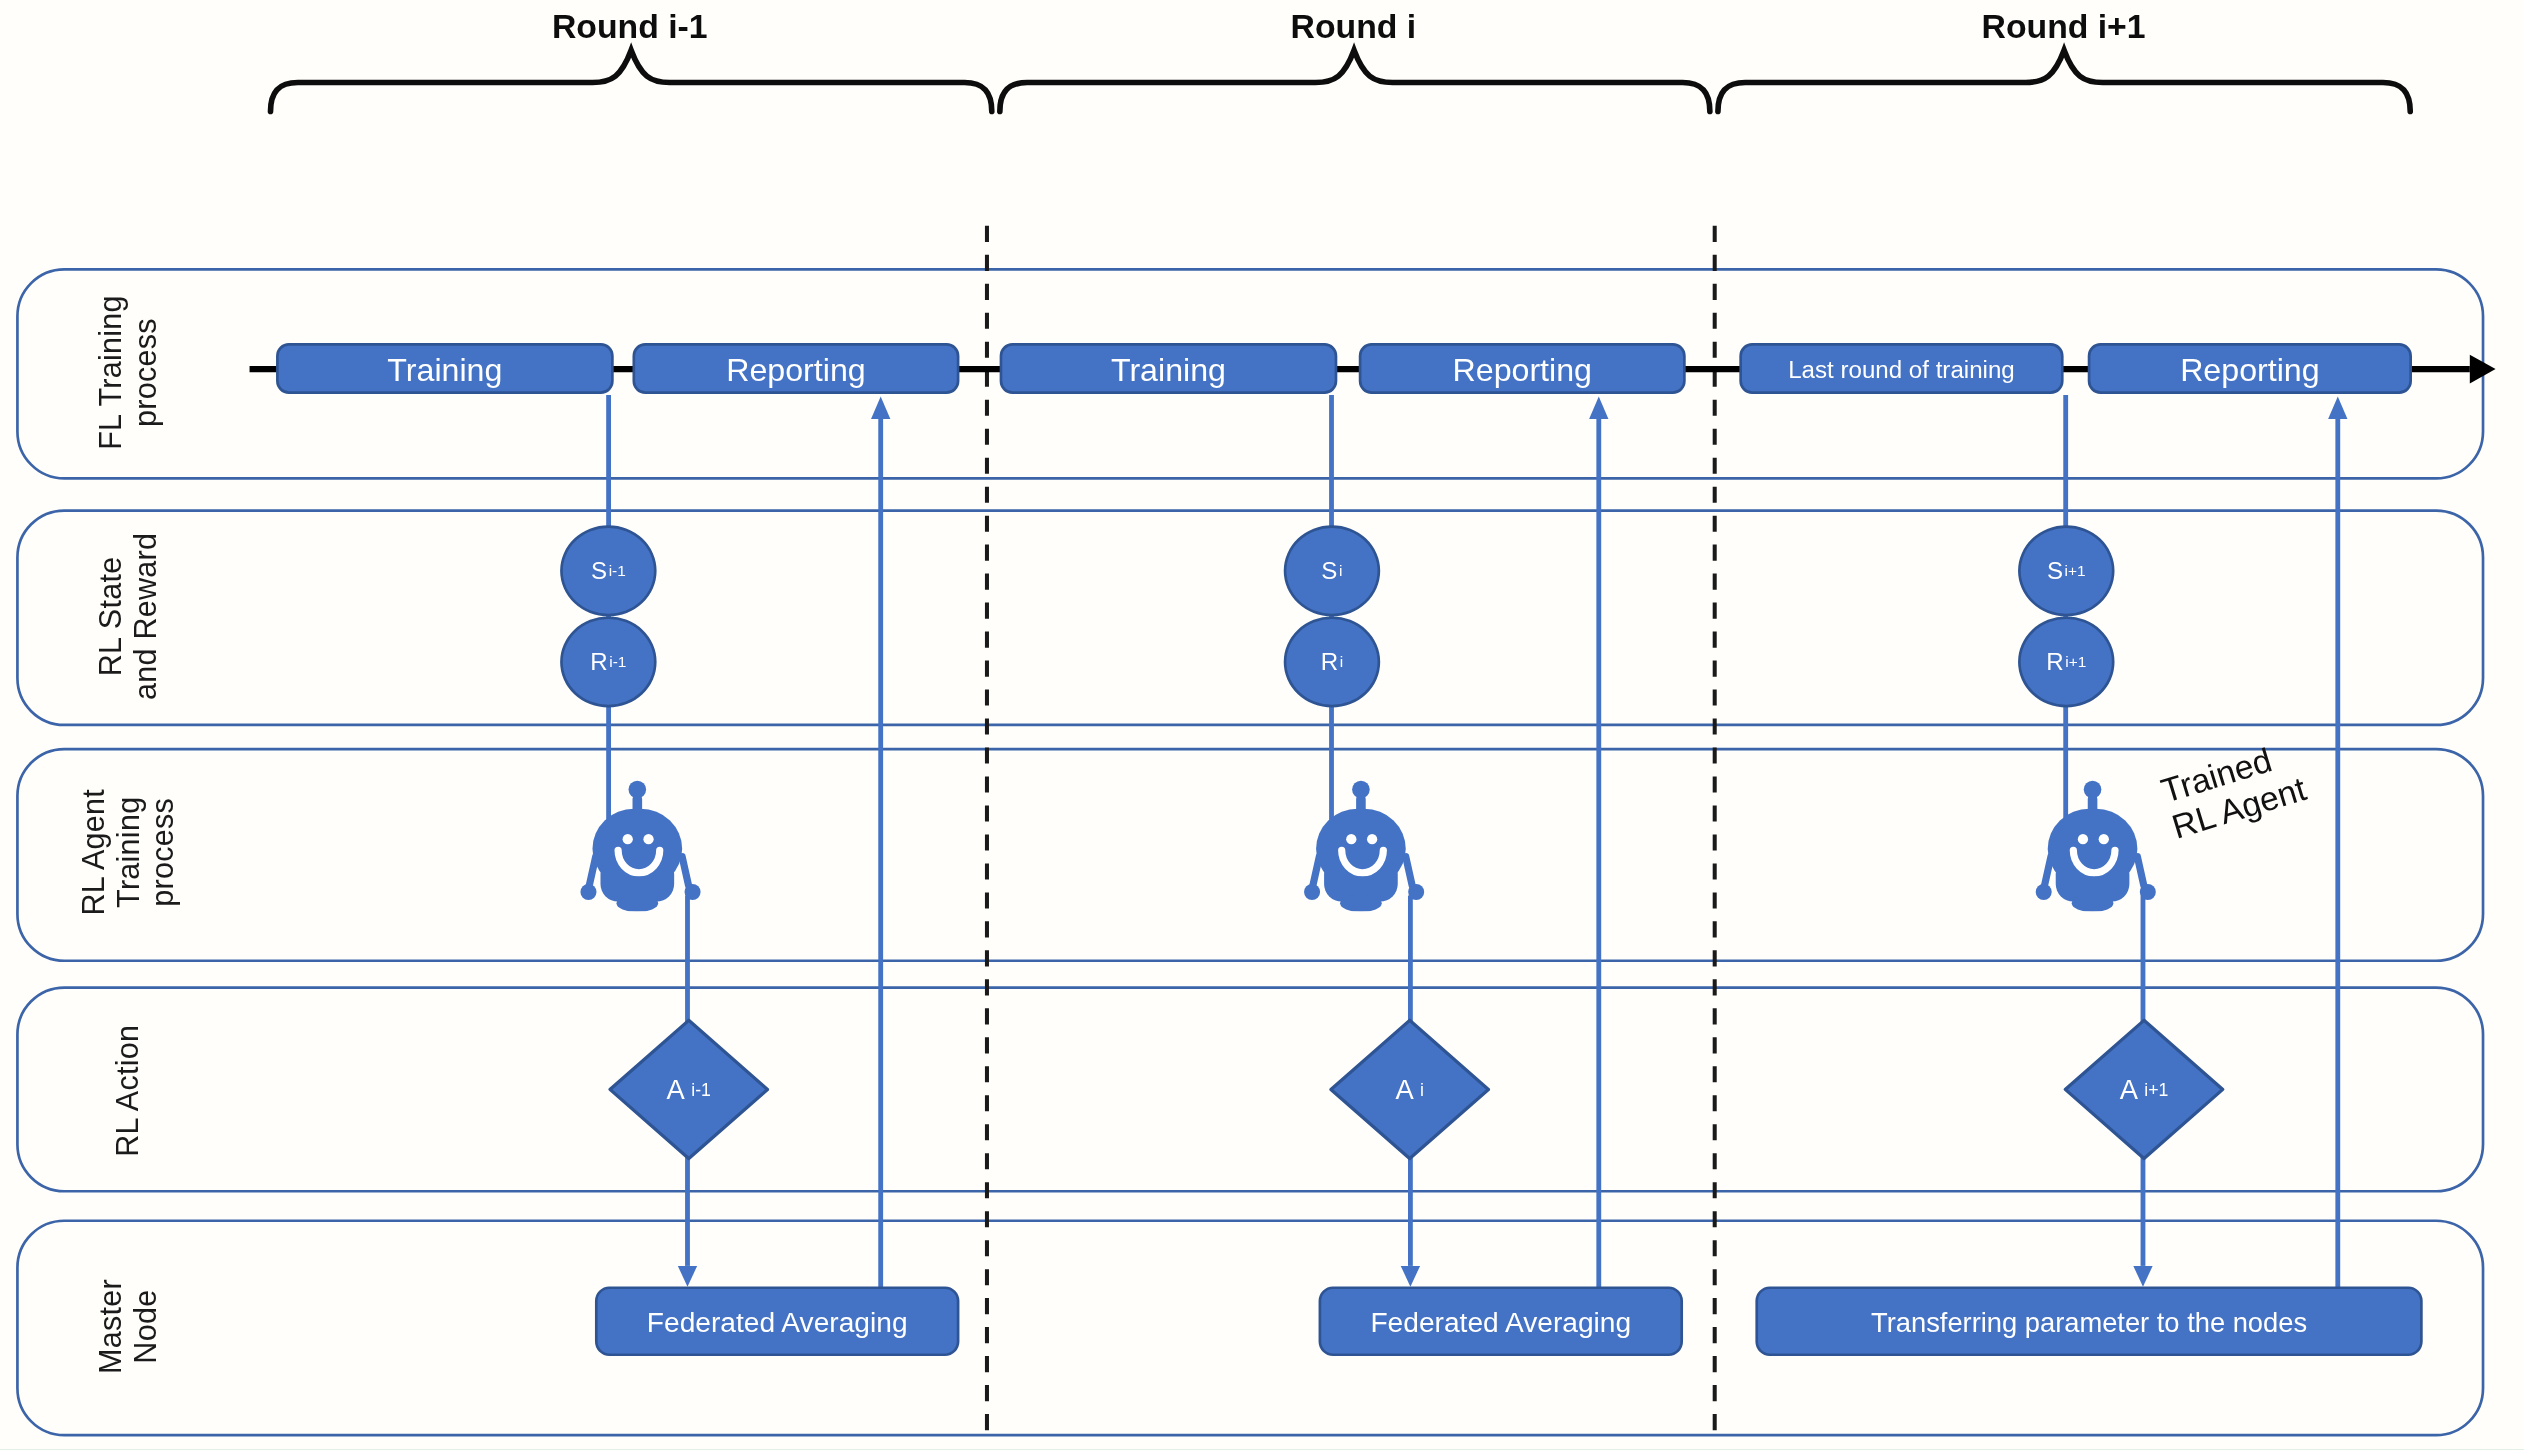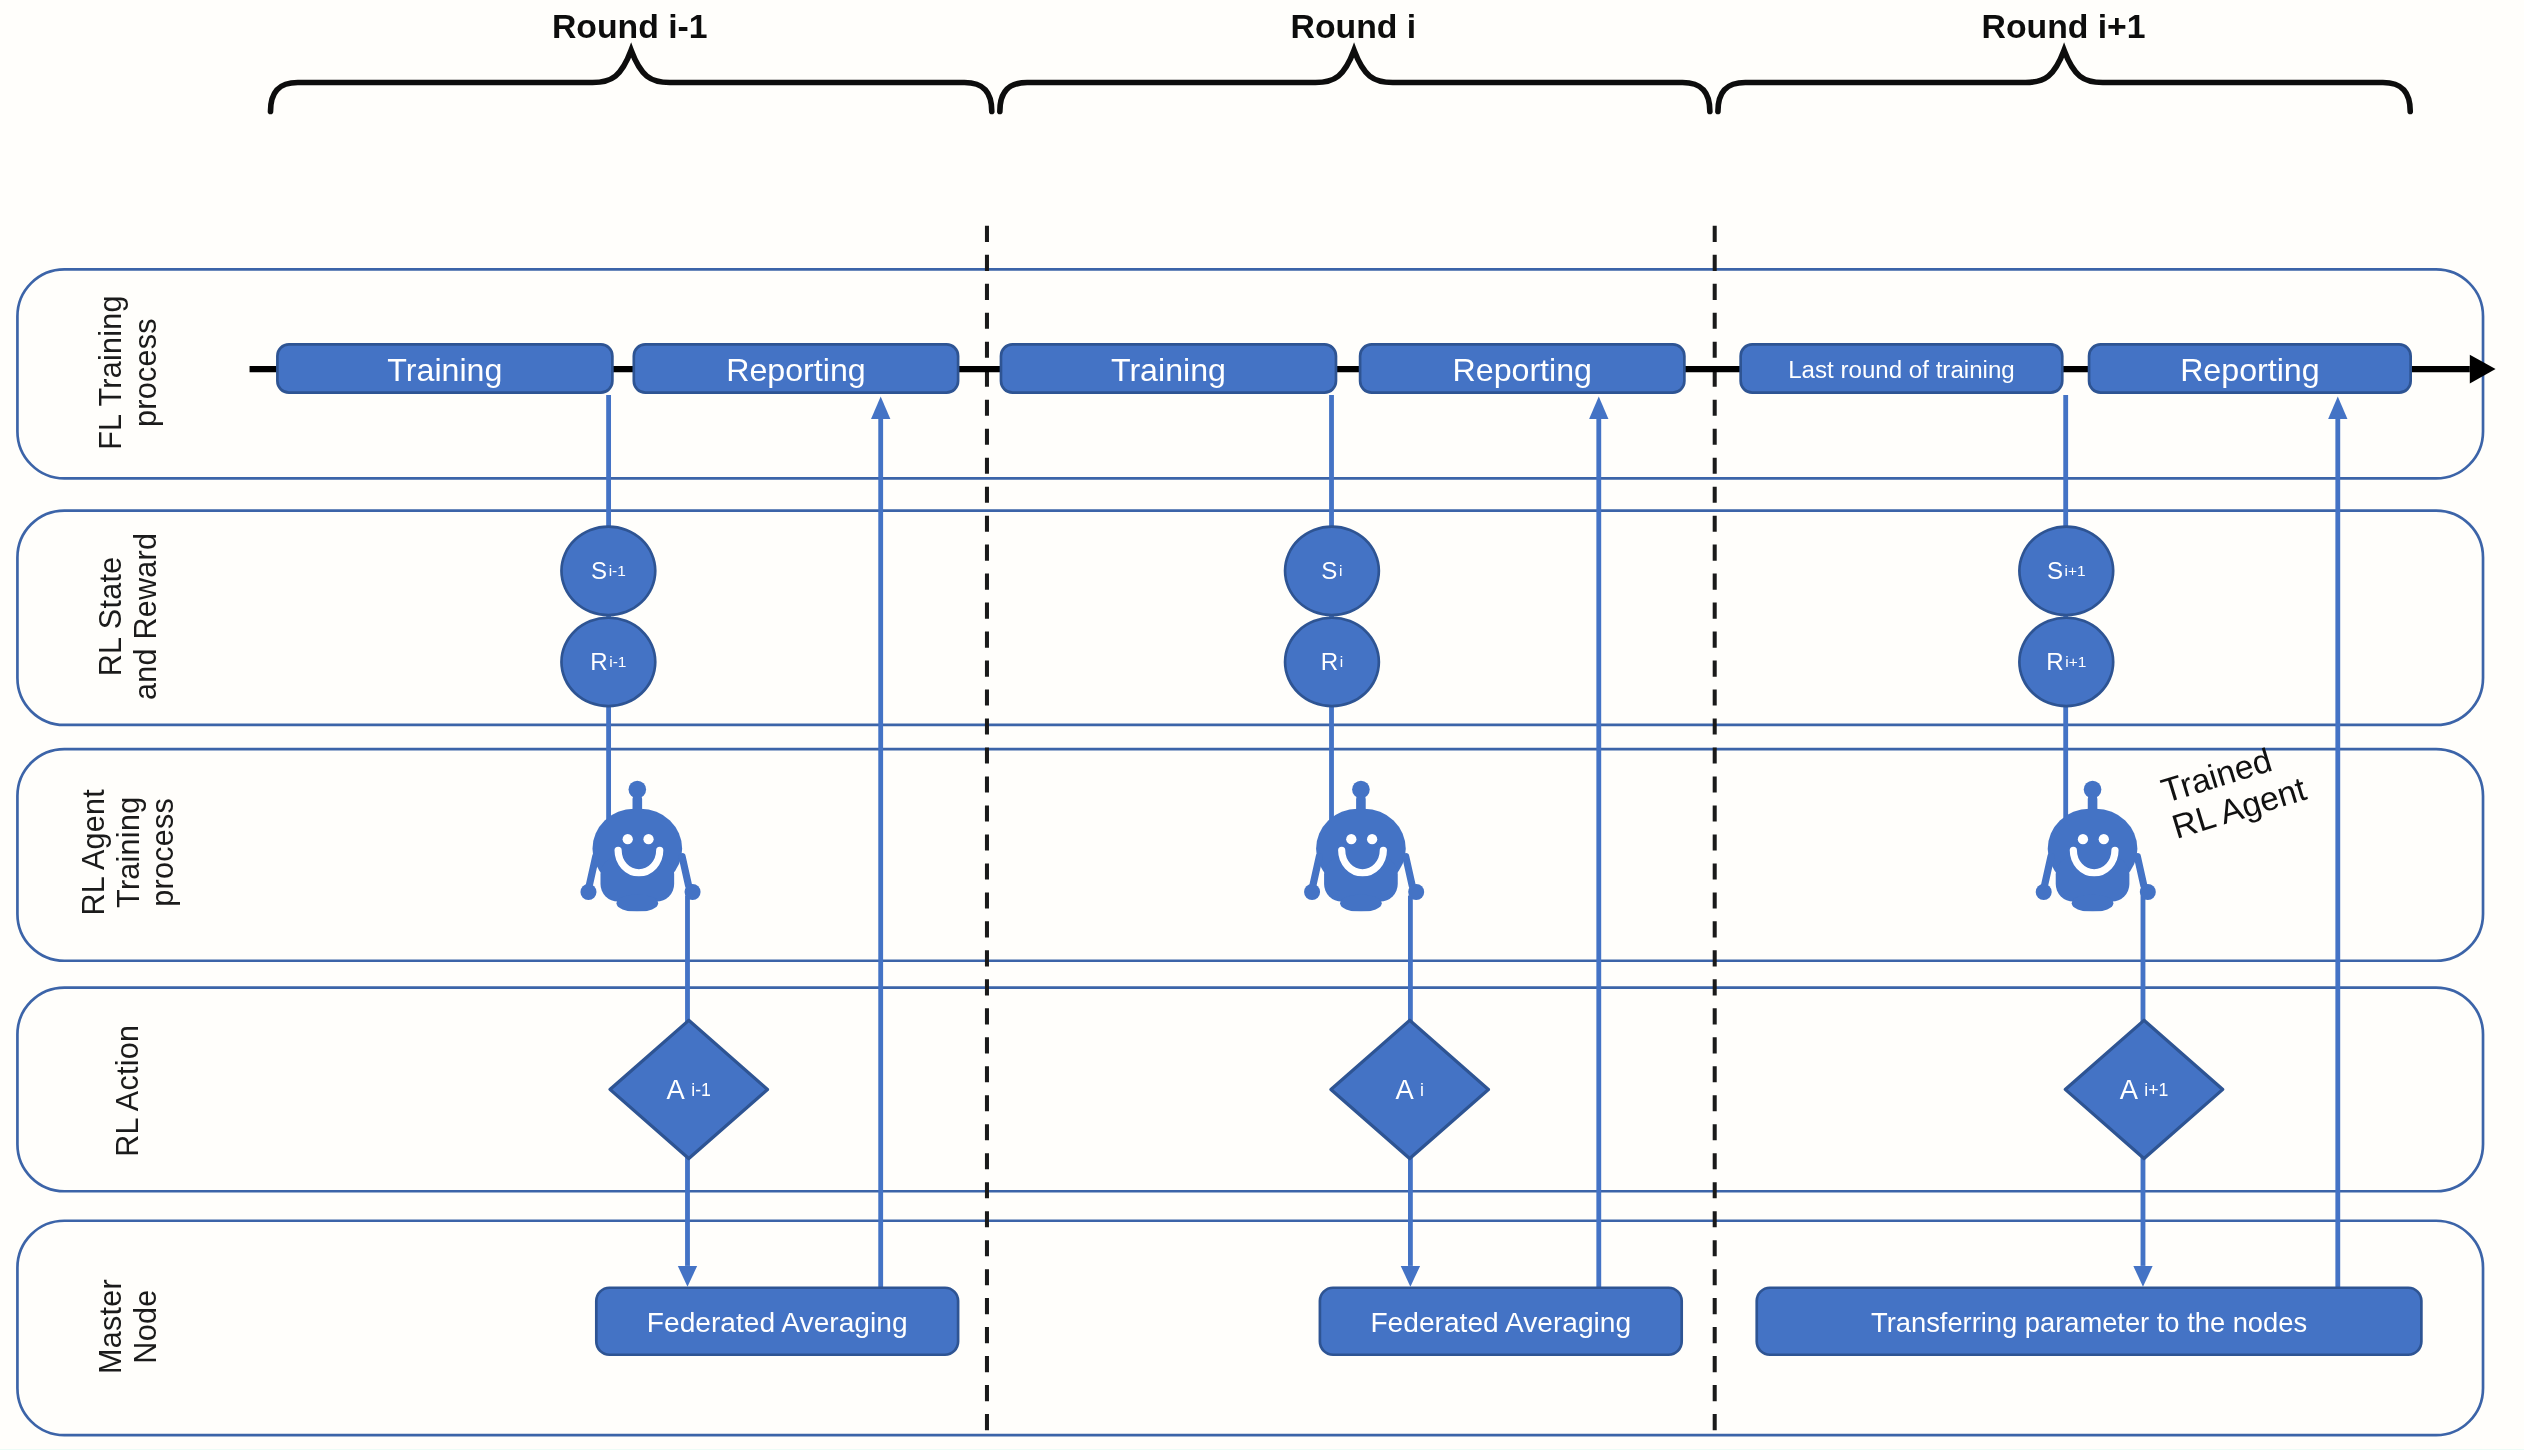--- a/index.html
+++ b/index.html
@@ -1,17 +1,17 @@
 <!DOCTYPE html>
 <html style="font-size:9.6px"><head>
 <meta charset="utf-8">
 <style>
   html,body{margin:0;padding:0;background:#ffffff;}
   body{font-family:"Liberation Sans", sans-serif;}
-  #viewport{width:2525px;height:1451px;overflow:hidden;background:#5eead4;}
+  #viewport{width:2525px;height:1451px;overflow:hidden;background:#15803d;}
   .stage{position:relative;width:942px;height:541px;background:#fffefb;
          transform:scale(2.68);transform-origin:0 0;}
   svg.overlay{position:absolute;left:0;top:0;z-index:1;}
   
   .lane{position:absolute;left:6px;width:921px;border:1.5px solid #3c64a8;
         border-radius:18px;background:transparent;box-sizing:border-box;z-index:0;}
   .lane-label{position:absolute;transform:translate(-50%,-50%) rotate(-90deg);
         color:#1b1b1b;font-size:11.4px;line-height:1.13;text-align:center;
         white-space:pre-line;z-index:2;letter-spacing:0.1px;}
   

